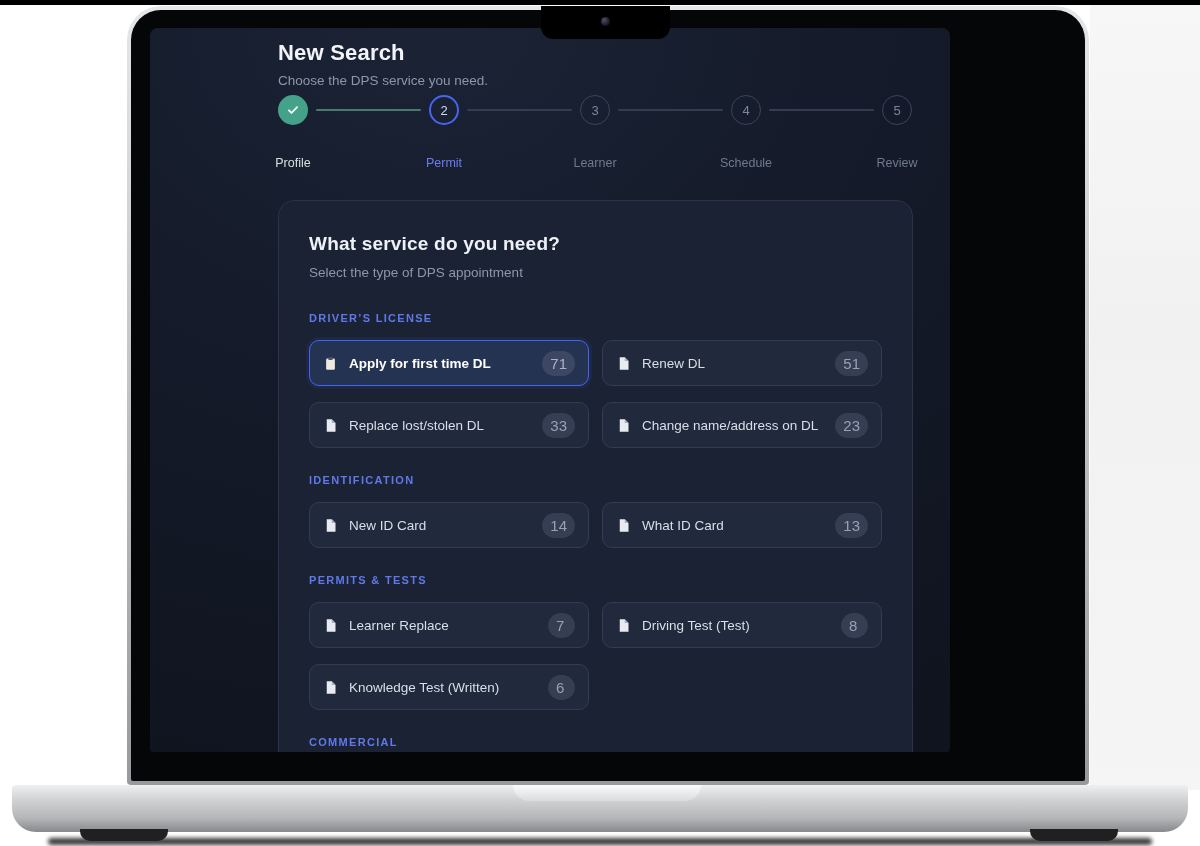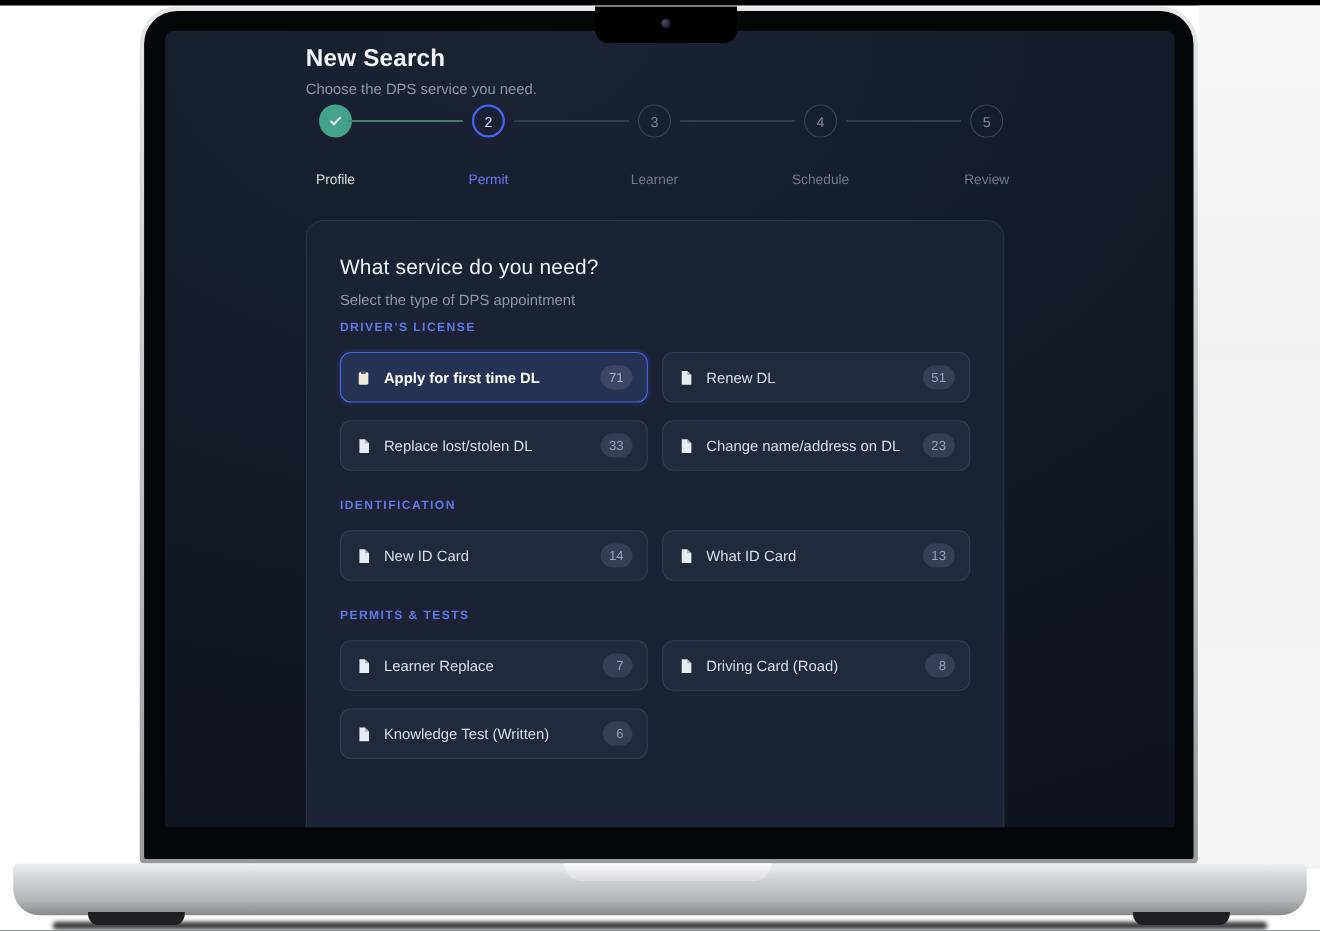--- a/index.html
+++ b/index.html
@@ -32,21 +32,21 @@
     background:linear-gradient(180deg,#f7f7f7,#f1f1f1 40%,#f5f5f5);}
   .floor-shadow{position:absolute;left:48px;top:838px;width:1104px;height:7px;
     background:#3a3a3a;border-radius:4px;filter:blur(2px);}
 
   
   .lid{position:absolute;left:127px;top:6px;width:962px;height:779px;
     background:linear-gradient(180deg,#e6e7e9,#b9bbbe 60%,#97999c);
     border-radius:34px 34px 4px 4px;padding:4px;}
   .bezel{position:relative;width:100%;height:100%;background:#050608;
     border-radius:30px 30px 2px 2px;overflow:hidden;}
-  .screen{position:absolute;left:19px;top:18px;width:918px;height:724px;
+  .screen{position:absolute;left:19px;top:18px;width:800px;height:724px;
     background:radial-gradient(130% 110% at 35% 0%,#1b2335 0%,var(--screen-bg) 45%,#10141f 100%);
     border-radius:8px 8px 3px 3px;overflow:hidden;}
   .notch{position:absolute;left:414px;top:0;width:129px;height:33px;background:#000;
     border-radius:0 0 12px 12px;z-index:5;}
   .camera{position:absolute;left:60px;top:11px;width:9px;height:9px;border-radius:50%;
     background:radial-gradient(circle at 35% 35%,#4a5166,#171221 70%);}
   .base{position:absolute;left:12px;top:785px;width:1176px;height:47px;
     background:linear-gradient(180deg,#eff0f1 0%,#d2d3d5 30%,#b4b6b8 70%,#88898c 100%);
     border-radius:4px 4px 24px 24px;}
   .groove{position:absolute;left:501px;top:0;width:188px;height:16px;
@@ -71,34 +71,34 @@
   .step-label{position:absolute;top:61px;left:15px;transform:translateX(-50%);
     white-space:nowrap;font-size:12.5px;color:#6f7a8d;}
   .step.done .step-label{color:#d3e0db;}
   .step.active .step-label{color:var(--accent-blue-text);}
   .step-line{position:absolute;top:14px;height:2px;background:#343d4f;border-radius:2px;}
   .step-line.done{background:#4a7a6f;}
 
   .card{position:absolute;left:128px;top:172px;width:635px;height:620px;
     background:var(--card-bg);border:1px solid #29334a;border-radius:16px;
     padding:32px 30px;z-index:1;}
-  .card h2{font-size:19px;font-weight:400;color:#eef1f7;margin-bottom:10px;letter-spacing:.2px;}
-  .card .card-sub{font-size:13.5px;color:var(--text-muted);margin-bottom:12px;}
+  .card h2{font-size:19px;font-weight:700;color:#eef1f7;margin-bottom:10px;letter-spacing:.2px;}
+  .card .card-sub{font-size:13.5px;color:var(--text-muted);margin-bottom:32px;}
   .svc-section{margin-bottom:0;}
   .section-label{font-size:11px;font-weight:700;letter-spacing:1.3px;
     color:var(--section-label-blue);margin-bottom:16px;text-transform:uppercase;}
   .svc-grid{display:grid;grid-template-columns:1fr 1fr;column-gap:13px;row-gap:16px;
     margin-bottom:26px;}
   .svc-btn{display:flex;align-items:center;height:46px;padding:0 13px;
     background:var(--tile-bg);border:1px solid var(--tile-border);border-radius:10px;
     cursor:pointer;}
   .svc-btn .icon{display:flex;align-items:center;margin-right:11px;}
   .svc-label{font-size:13.5px;color:#d9dfe9;text-align:right;}
-  .svc-count{margin-left:auto;min-width:27px;text-align:right;padding:4px 8px;
-    border-radius:999px;background:var(--badge-bg);color:var(--badge-text);font-size:12px;}
+  .svc-count{margin-left:auto;min-width:27px;text-align:left;padding:4px 8px;
+    border-radius:999px;background:var(--badge-bg);color:var(--badge-text);font-size:15px;}
   .svc-btn.selected{background:var(--selected-bg);border:1.5px solid var(--accent-blue);
     box-shadow:0 0 0 3px rgba(69,101,240,.10);}
   .svc-btn.selected .svc-label{font-weight:700;color:#ffffff;}
   .svc-btn.selected .svc-count{background:#3d4763;color:#a9b3c9;}
 </style>
 </head>
 <body>
 
 <div class="top-black-bar"></div>
 <div class="right-strip"></div>
@@ -107,21 +107,21 @@
 <div class="lid">
   <div class="bezel">
     <div class="screen">
 
       <header class="ui-header">
         <h1>New Search</h1>
         <p>Choose the DPS service you need.</p>
       </header>
 
       <nav class="stepper">
-  <div class="step done" style="left: 0px; margin-left: 12px;">
+  <div class="step done" style="left: 0px;">
     <div class="step-dot">
 
       <svg class="check-icon" viewBox="0 0 24 24" width="14" height="14">
         <path d="M5 12.5l4.5 4.5L19 7" stroke="#ffffff" stroke-width="3" fill="none" stroke-linecap="round" stroke-linejoin="round"></path>
       </svg>
     </div>
     <div class="step-label">Profile</div>
   </div>
 <div class="step-line done" style="left: 38px; width: 105px;"></div>
   <div class="step active" style="left: 151px;">
@@ -259,38 +259,42 @@
   </div>
 
   <div class="svc-btn">
     <span class="icon ic-file">
       <svg viewBox="0 0 24 24" width="15" height="15">
         <path d="M6 2h8l6 6v14H6z" fill="#e8ecf2"></path>
         <path d="M14 2l6 6h-6z" fill="#a7b0c0"></path>
       </svg>
     </span>
 
-    <span class="svc-label">Driving Card (Road)</span>
+    <span class="svc-label">Driving Test (Test)</span>
     <span class="svc-count">8</span>
   </div>
 
   <div class="svc-btn">
     <span class="icon ic-file">
       <svg viewBox="0 0 24 24" width="15" height="15">
         <path d="M6 2h8l6 6v14H6z" fill="#e8ecf2"></path>
         <path d="M14 2l6 6h-6z" fill="#a7b0c0"></path>
       </svg>
     </span>
 
     <span class="svc-label">Knowledge Test (Written)</span>
     <span class="svc-count">6</span>
   </div>
 </div>
   </section>
 
+  <section class="svc-section">
+    <h3 class="section-label">COMMERCIAL</h3>
+    <div class="svc-grid"></div>
+  </section>
 </div>
       </section>
 
     </div>
   </div>
   <div class="notch">
     <div class="camera"></div>
   </div>
 </div>
 

